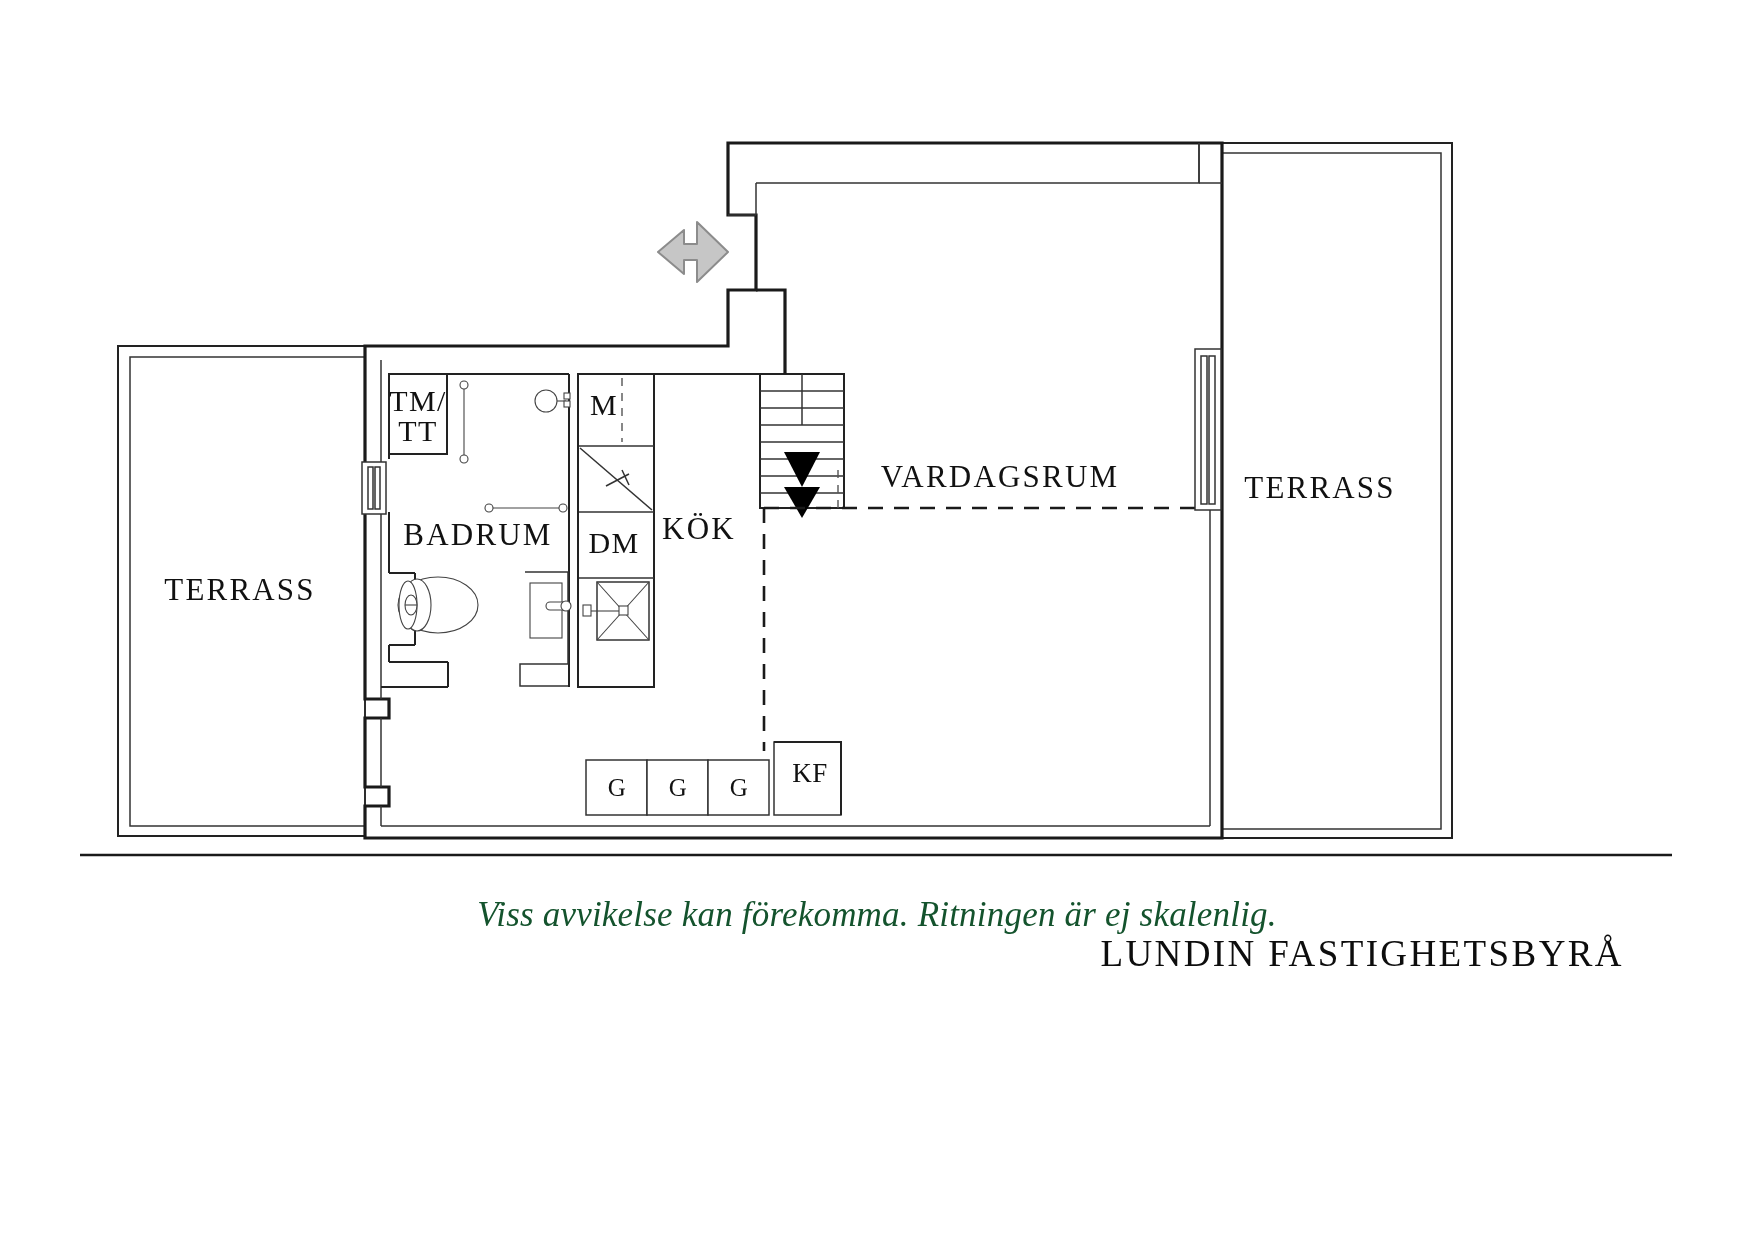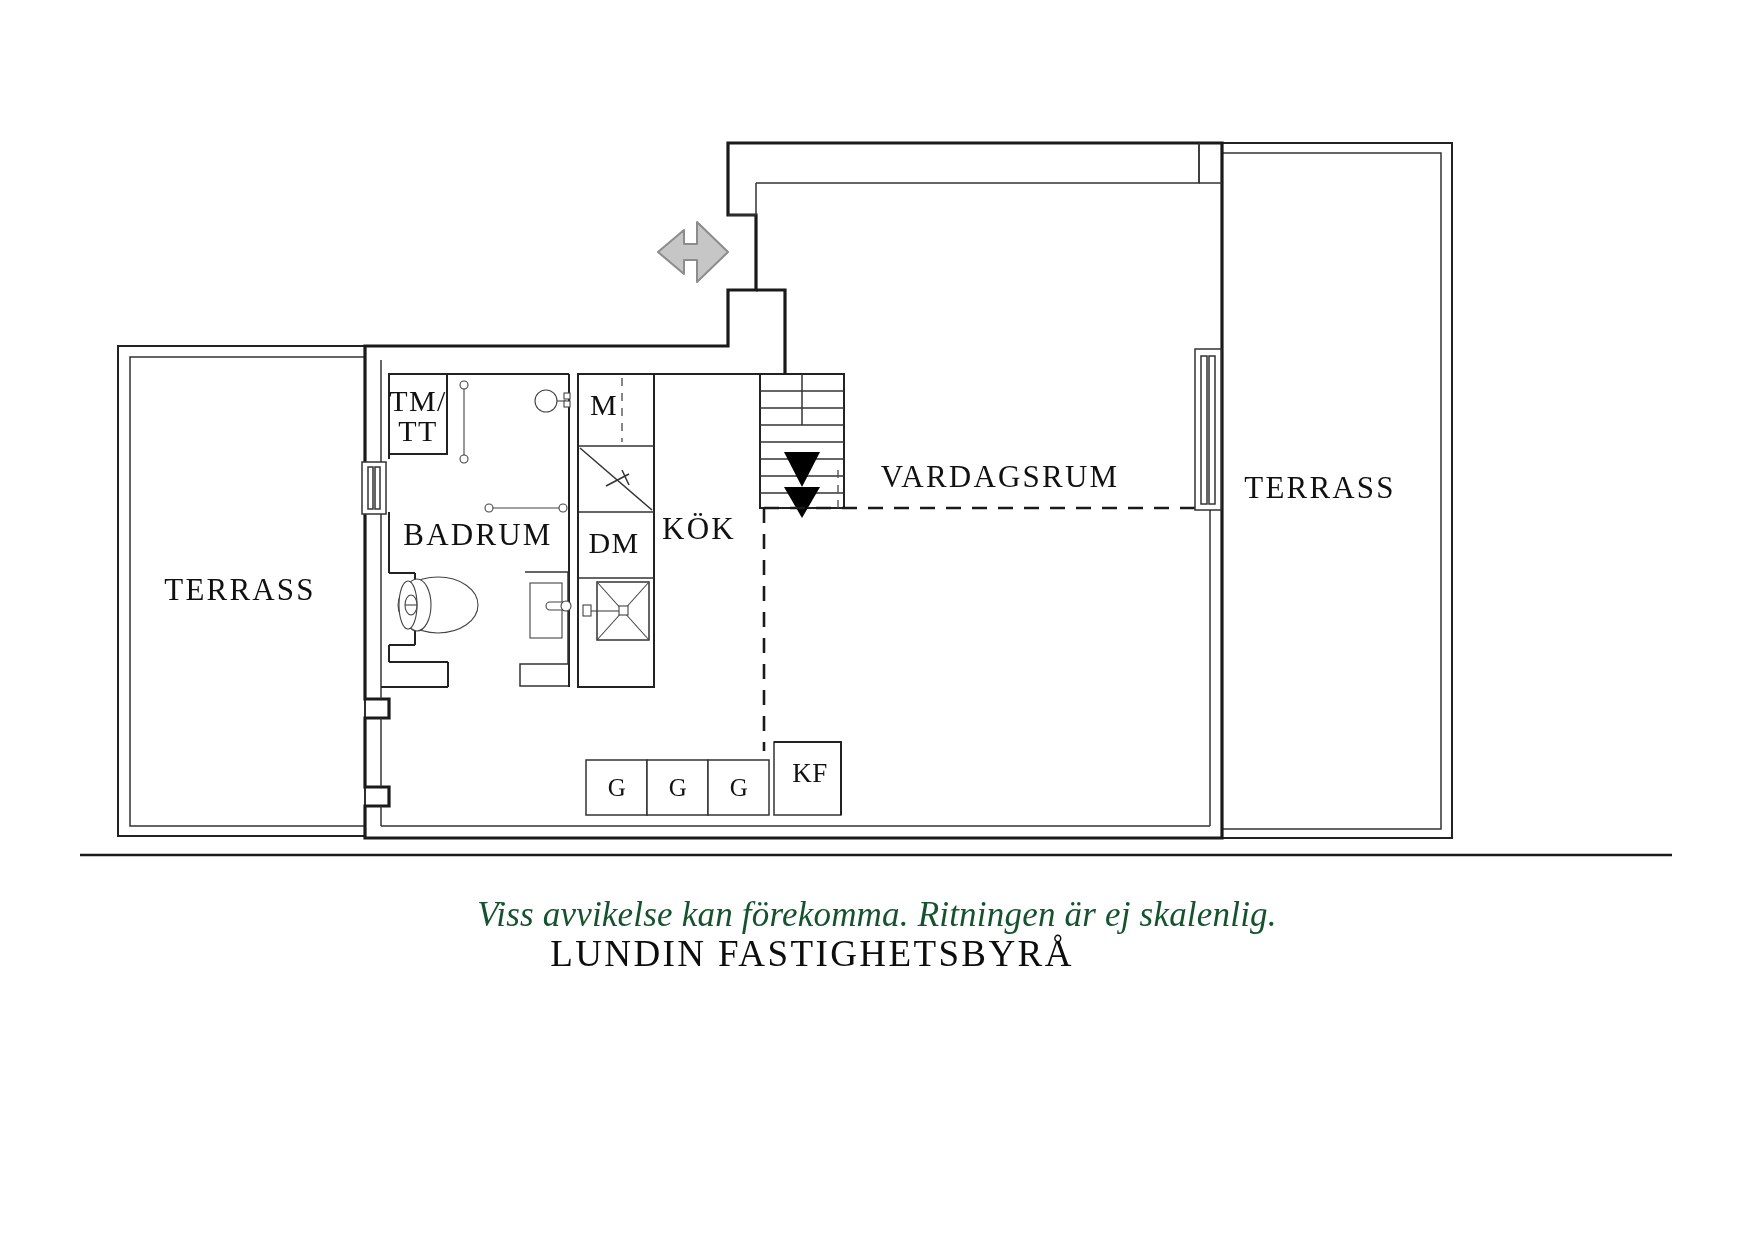--- a/index.html
+++ b/index.html
@@ -51,21 +51,21 @@
     text-align: center;
     font-family: "Liberation Serif", "DejaVu Serif", serif;
     font-style: italic;
     font-size: 35px;
     color: #14532d;
     letter-spacing: 0.2px;
   }
   .caption-company {
     position: absolute;
     width: 1624px;
-    text-align: center;
+    text-align: right;
     font-family: "Liberation Serif", "DejaVu Serif", serif;
     font-size: 37px;
     color: #0d0d0d;
     letter-spacing: 2.4px;
   }
 </style>
 </head>
 <body>
 
 <div id="page">

